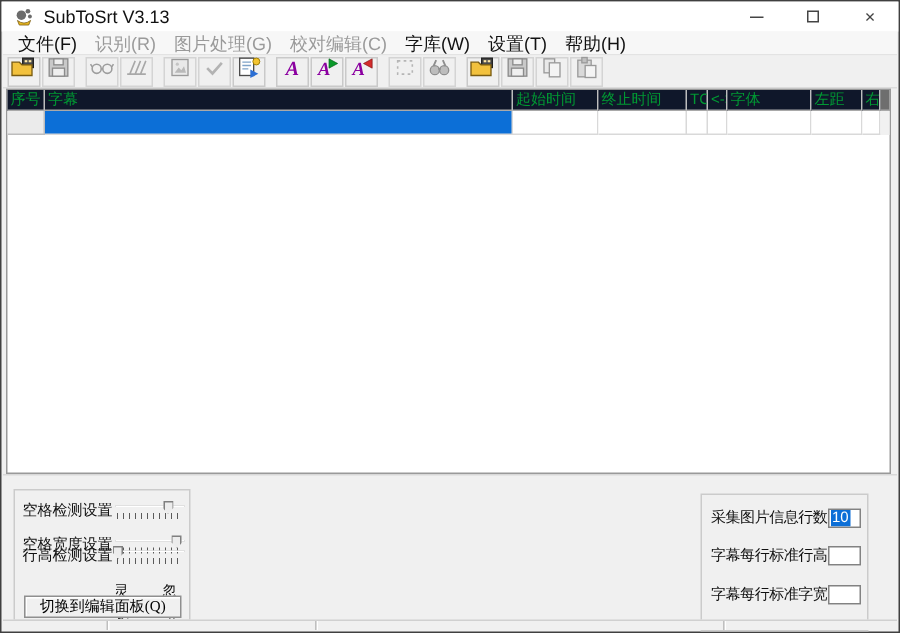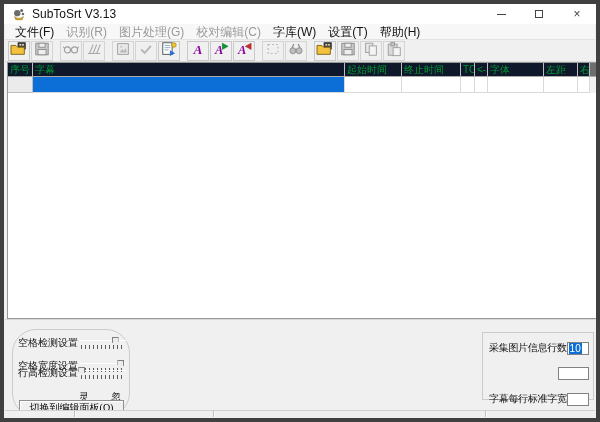--- a/index.html
+++ b/index.html
@@ -1,19 +1,19 @@
 <!DOCTYPE html>
 <html><head>
 <meta charset="utf-8">
 <style>
   * { margin:0; padding:0; box-sizing:border-box; }
   html,body { width:600px; height:422px; font-family:"Liberation Sans","DejaVu Sans",sans-serif; }
   .window {
     position:relative; width:600px; height:422px;
-    background:#f0f0f0; border:4px solid #404040; overflow:hidden;
+    background:#f0f0f0; border:1px solid #404040; overflow:hidden;
   }
   
   .titlebar {
     position:absolute; left:0; top:0; right:0; height:20px;
     background:#ffffff; display:flex; align-items:center;
   }
   .titlebar .appicon { width:14px; height:14px; margin:0 6px 0 8px; }
   .titlebar .title { font-size:12px; color:#111; }
   .win-controls { position:absolute; right:0; top:0; height:20px; display:flex; }
   .win-btn { width:38px; height:20px; display:flex; align-items:center; justify-content:center; color:#444; font-size:12px; }
@@ -56,22 +56,22 @@
   .gc {
     height:16px; flex:none; background:#ffffff;
     border-right:1px solid #d9d9d9; border-bottom:1px solid #d9d9d9;
   }
   .gc.rowhead { background:#ebebeb; border-right:1px solid #bdbdbd; border-bottom:1px solid #bdbdbd; }
   .gc.sel { background:#0c6fd7; }
   .gr-fill { flex:1; background:#f1f1f1; }
   
   .bottom { position:absolute; left:1px; right:1px; top:315px; height:99px; background:#f0f0f0; border-top:1px solid #d8d8d8; }
   .groupbox { position:absolute; border:1px solid #cbcbcb; background:#f0f0f0; }
-  .gb-left  { left:7px;  top:9px;  width:118px; height:88px;border-radius:24px; }
-  .gb-right { left:477px; top:12px; width:112px; height:68px; }
+  .gb-left  { left:7px;  top:9px;  width:118px; height:88px; }
+  .gb-right { left:465px; top:12px; width:112px; height:92px; }
   .slider-row { position:absolute; left:5px; display:flex; align-items:center; height:14px; }
   .slider-label { font-size:10px; color:#111; width:62px; white-space:nowrap; overflow:hidden; }
   .tslider { position:relative; width:46px; height:13px; }
   .tslider .channel { position:absolute; left:0; right:0; top:3px; height:1px; background:#8f8f8f; border-bottom:1px solid #ffffff; }
   .tslider .ticks { position:absolute; left:1px; right:1px; bottom:1px; height:4px;
     background-image:repeating-linear-gradient(to right,#5a5a5a 0 1px,transparent 1px 4px); }
   .tslider .thumb { position:absolute; top:0; width:7px; height:9px; background:#ececec; border:1px solid #7f7f7f;
     clip-path:polygon(0 0,100% 0,100% 58%,50% 100%,0 58%); }
   .scale-row { position:absolute; left:66px; display:flex; gap:14px; font-size:10px; color:#111; }
   .switch-btn {
@@ -307,20 +307,21 @@
       <button class="switch-btn" style="top:70px;">切换到编辑面板(Q)</button>
     </div>
 
     <div class="groupbox gb-right">
       <div id="fields">
           <div class="field-row" style="top: 8px;">
             <span class="field-label">采集图片信息行数</span>
             <div class="field-input"><span class="selval" style="background: rgb(12, 111, 215);">10</span></div>
           </div>
           <div class="field-row" style="top: 33px;">
+            <span class="field-label">字幕每行标准行高</span>
             <div class="field-input"></div>
           </div>
           <div class="field-row" style="top: 59px;">
             <span class="field-label">字幕每行标准字宽</span>
             <div class="field-input"></div>
           </div>
         </div>
     </div>
 
   </div>

